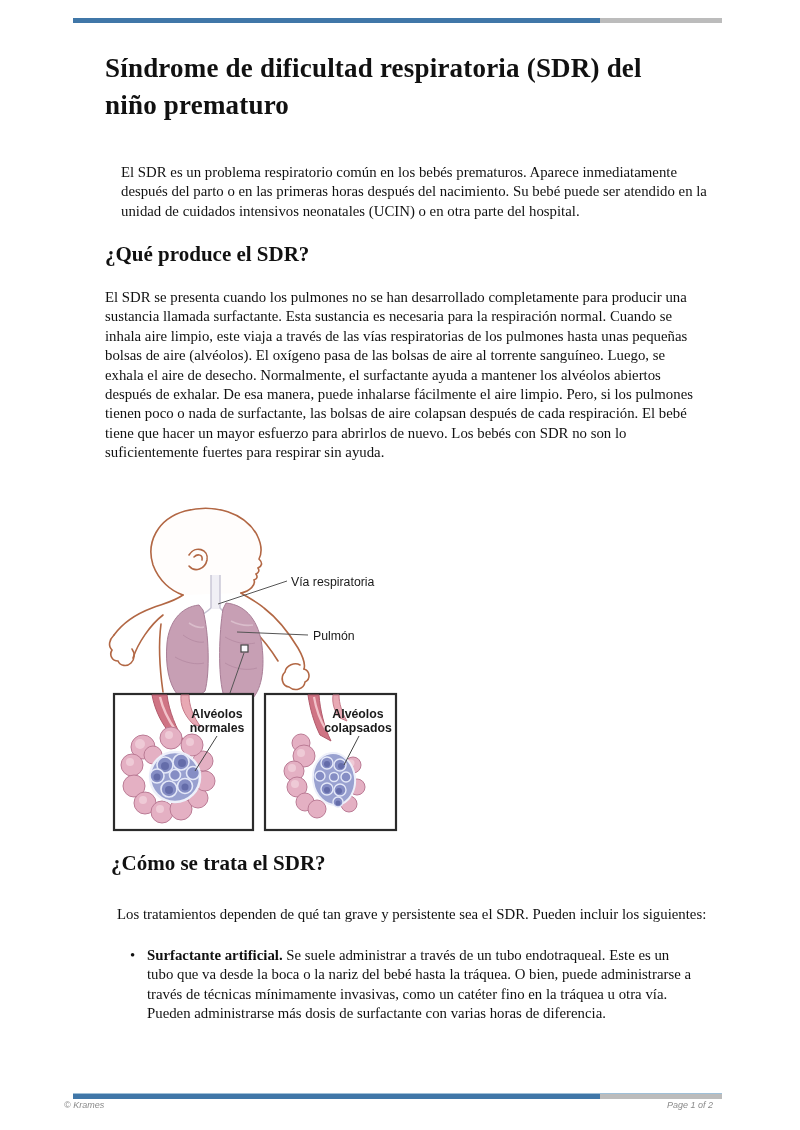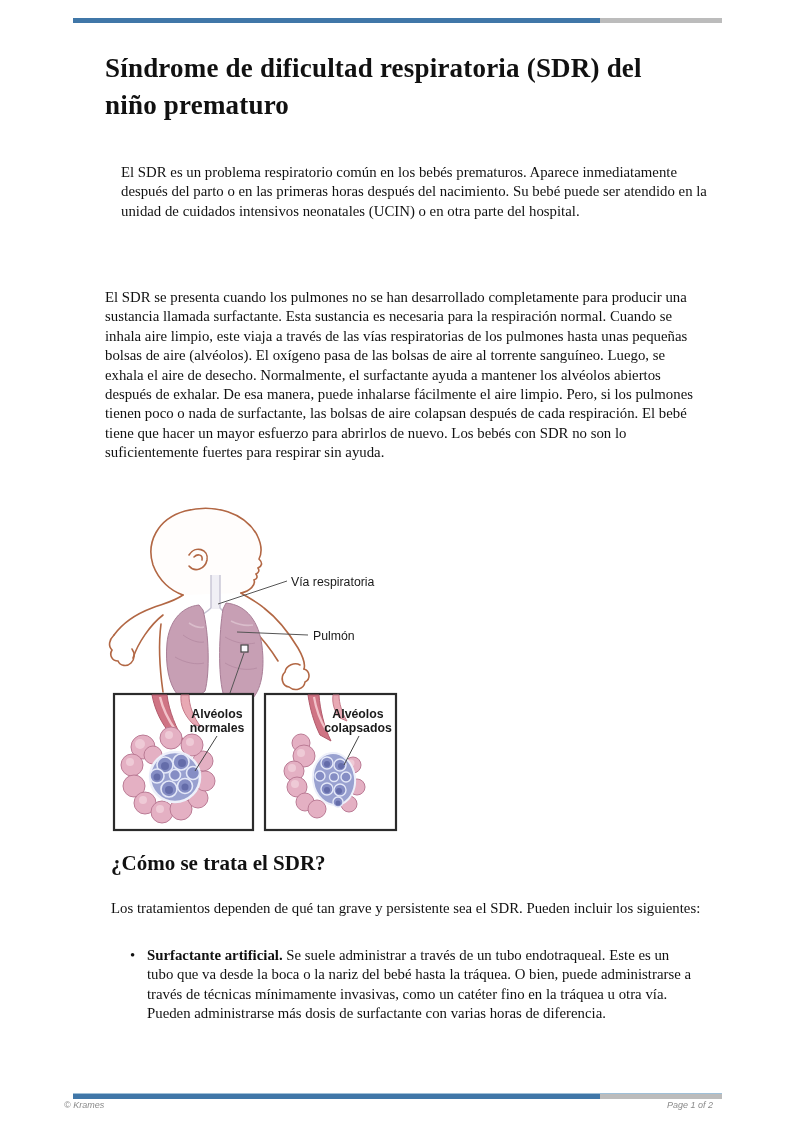--- a/index.html
+++ b/index.html
@@ -54,20 +54,21 @@
 
   <div class="bar bar-top">
     <div class="bar-blue"></div>
     <div class="bar-gray"></div>
   </div>
 
   <h1 class="content doc-title" style="position:absolute;margin:0;">Síndrome de dificultad respiratoria (SDR) del niño prematuro</h1>
 
   <p class="content para p-intro" style="position:absolute;margin:16px;">El SDR es un problema respiratorio común en los bebés prematuros. Aparece inmediatamente después del parto o en las primeras horas después del nacimiento. Su bebé puede ser atendido en la unidad de cuidados intensivos neonatales (UCIN) o en otra parte del hospital.</p>
 
+  <h2 class="content h2 h2-produce" style="position:absolute;margin:0;">¿Qué produce el SDR?</h2>
   <p class="content para p-produce" style="position:absolute;margin:0;">El SDR se presenta cuando los pulmones no se han desarrollado completamente para producir una sustancia llamada surfactante. Esta sustancia es necesaria para la respiración normal. Cuando se inhala aire limpio, este viaja a través de las vías respiratorias de los pulmones hasta unas pequeñas bolsas de aire (alvéolos). El oxígeno pasa de las bolsas de aire al torrente sanguíneo. Luego, se exhala el aire de desecho. Normalmente, el surfactante ayuda a mantener los alvéolos abiertos después de exhalar. De esa manera, puede inhalarse fácilmente el aire limpio. Pero, si los pulmones tienen poco o nada de surfactante, las bolsas de aire colapsan después de cada respiración. El bebé tiene que hacer un mayor esfuerzo para abrirlos de nuevo. Los bebés con SDR no son lo suficientemente fuertes para respirar sin ayuda.</p>
 
   <div class="figure-wrap">
     <svg width="300" height="338" viewBox="0 0 300 338">
 
       <g fill="none" stroke="#b26744" stroke-width="1.6" stroke-linecap="round">
 
         <path d="M78,90 C66,86 54,76 48,60 C41,38 52,14 80,6 C110,-2 140,8 152,30 C158,42 156,50 154,54 C158,58 157,61 153,63 C155,66 153,68 151,69 C153,72 152,74 149,75 C151,80 145,86 136,88" fill="#fffdfc"></path>
 
         <path d="M84,50 C90,40 104,44 102,55 C100,64 90,68 84,61"></path>
@@ -208,21 +209,21 @@
         </g>
 
         <path d="M254,231 L239,260" stroke="#444" stroke-width="1"></path>
         <text x="253" y="213" text-anchor="middle" class="panel-label">Alvéolos</text>
         <text x="253" y="227" text-anchor="middle" class="panel-label">colapsados</text>
       </g>
     </svg>
   </div>
 
   <h2 class="content h2 h2-treat" style="position:absolute;margin:6px;">¿Cómo se trata el SDR?</h2>
-  <p class="content para p-treat" style="position:absolute;margin:6px;">Los tratamientos dependen de qué tan grave y persistente sea el SDR. Pueden incluir los siguientes:</p>
+  <p class="content para p-treat" style="position:absolute;margin:12px;">Los tratamientos dependen de qué tan grave y persistente sea el SDR. Pueden incluir los siguientes:</p>
 
   <div class="content bullet-row" style="position:absolute;">
     <span class="bullet-dot">•</span>
     <span class="bullet-text"><span class="bold">Surfactante artificial.</span><span> Se suele administrar a través de un tubo endotraqueal. Este es un tubo que va desde la boca o la nariz del bebé hasta la tráquea. O bien, puede administrarse a través de técnicas mínimamente invasivas, como un catéter fino en la tráquea u otra vía. Pueden administrarse más dosis de surfactante con varias horas de diferencia.</span></span>
   </div>
 
   <div class="bar bar-bottom">
     <div class="bar-blue"></div>
     <div class="bar-gray"></div>
   </div>

